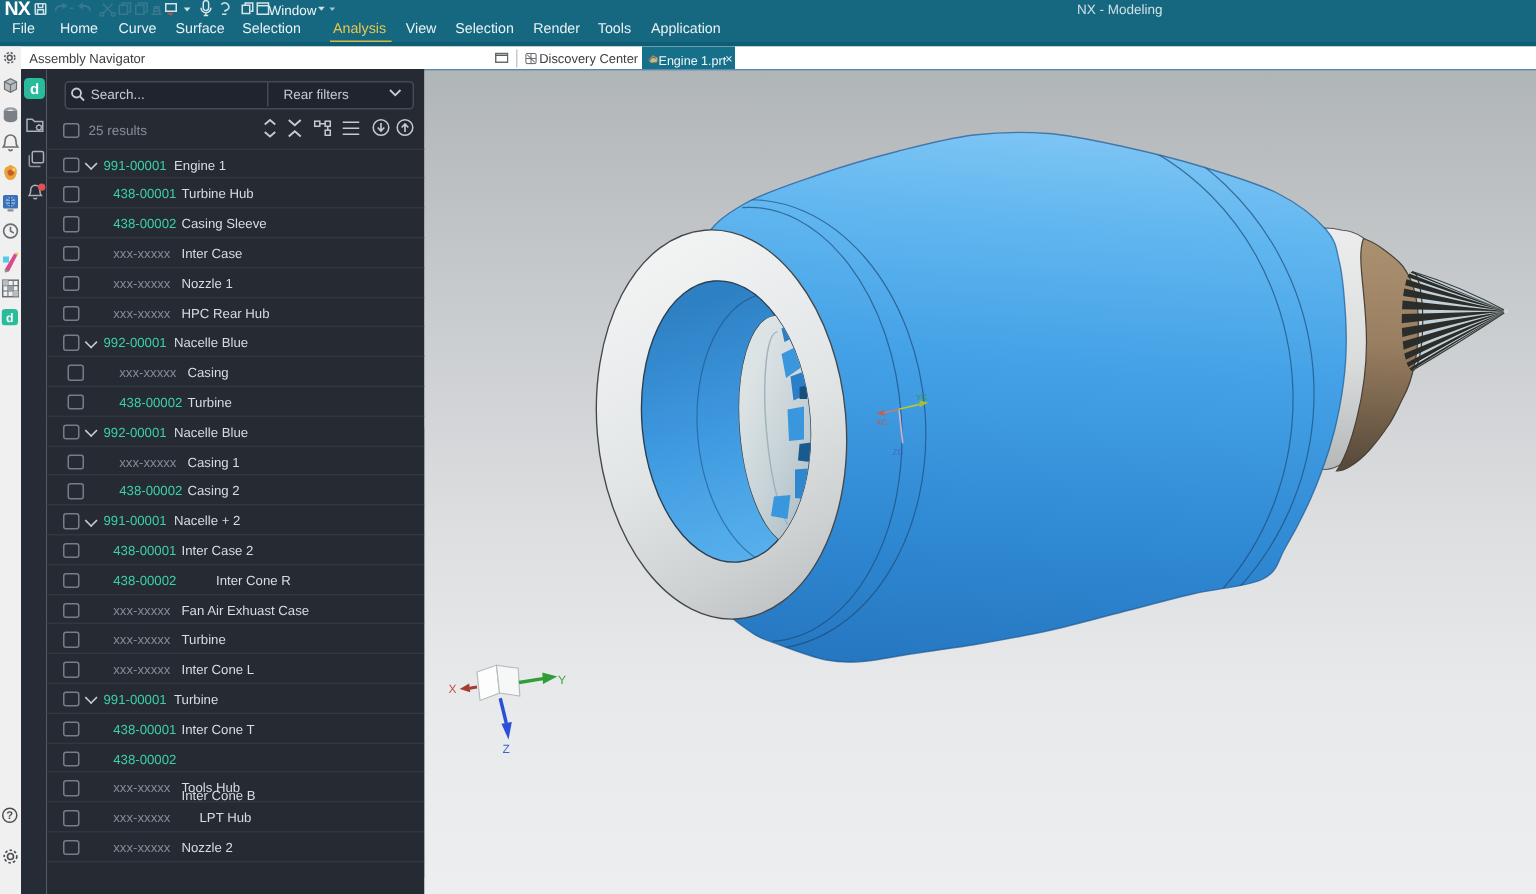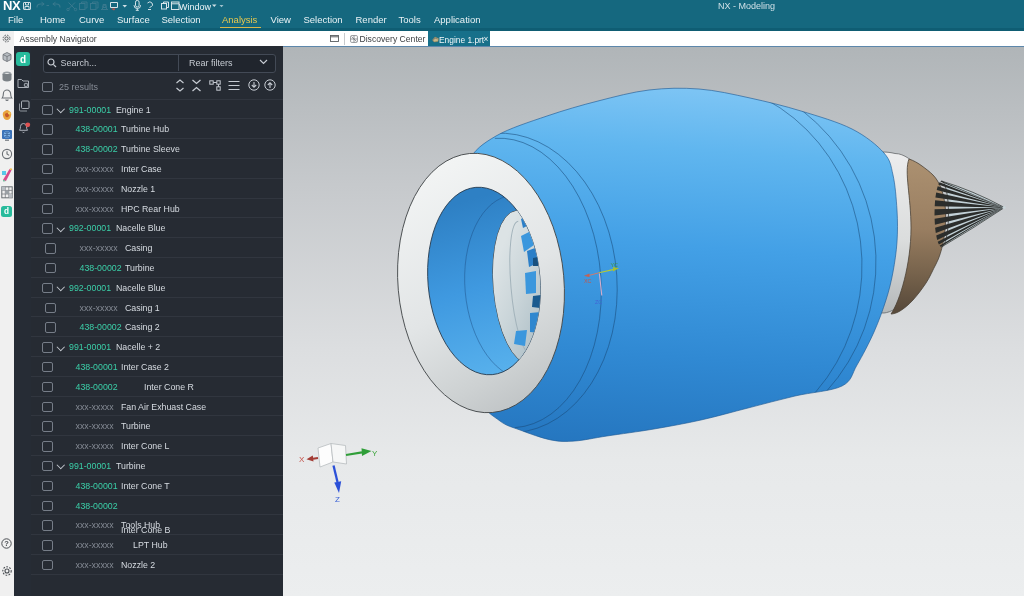--- a/index.html
+++ b/index.html
@@ -261,21 +261,21 @@
       <span class="nm" style="left:85px;">Engine 1</span>
     </div>
 <div class="row" style="top:72.3px;">
       <span class="cb" style="left:11.2px;top:5px;"></span>
       <span class="num" style="left:44.5px;">438-00001</span>
       <span class="nm" style="left:90px;">Turbine Hub</span>
     </div>
 <div class="row" style="top:92.1px;">
       <span class="cb" style="left:11.2px;top:5px;"></span>
       <span class="num" style="left:44.5px;">438-00002</span>
-      <span class="nm" style="left:90px;">Turbine Sleeve</span>
+      <span class="nm" style="left:90px;">Casing Sleeve</span>
     </div>
 <div class="row" style="top:111.9px;">
       <span class="cb" style="left:11.2px;top:5px;"></span>
       <span class="numx" style="left:44.5px;">xxx-xxxxx</span>
       <span class="nm" style="left:90px;">Inter Case</span>
     </div>
 <div class="row" style="top:131.7px;">
       <span class="cb" style="left:11.2px;top:5px;"></span>
       <span class="numx" style="left:44.5px;">xxx-xxxxx</span>
       <span class="nm" style="left:90px;">Nozzle 1</span>

